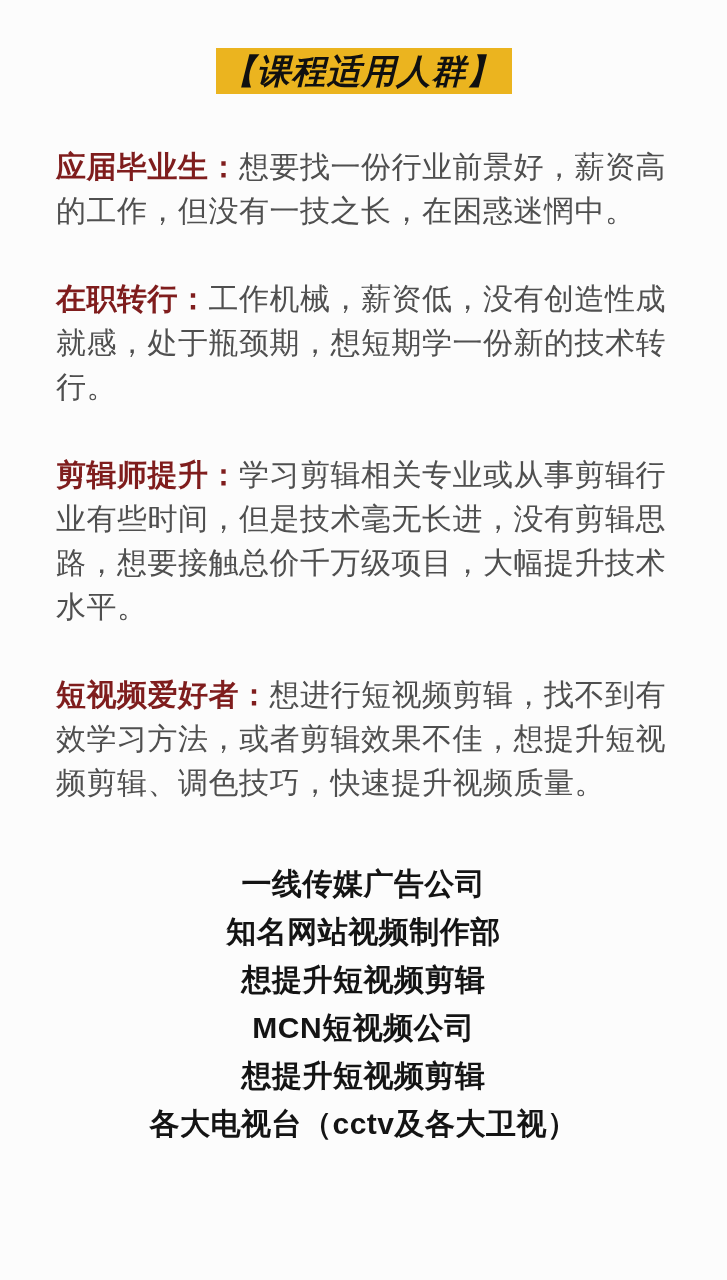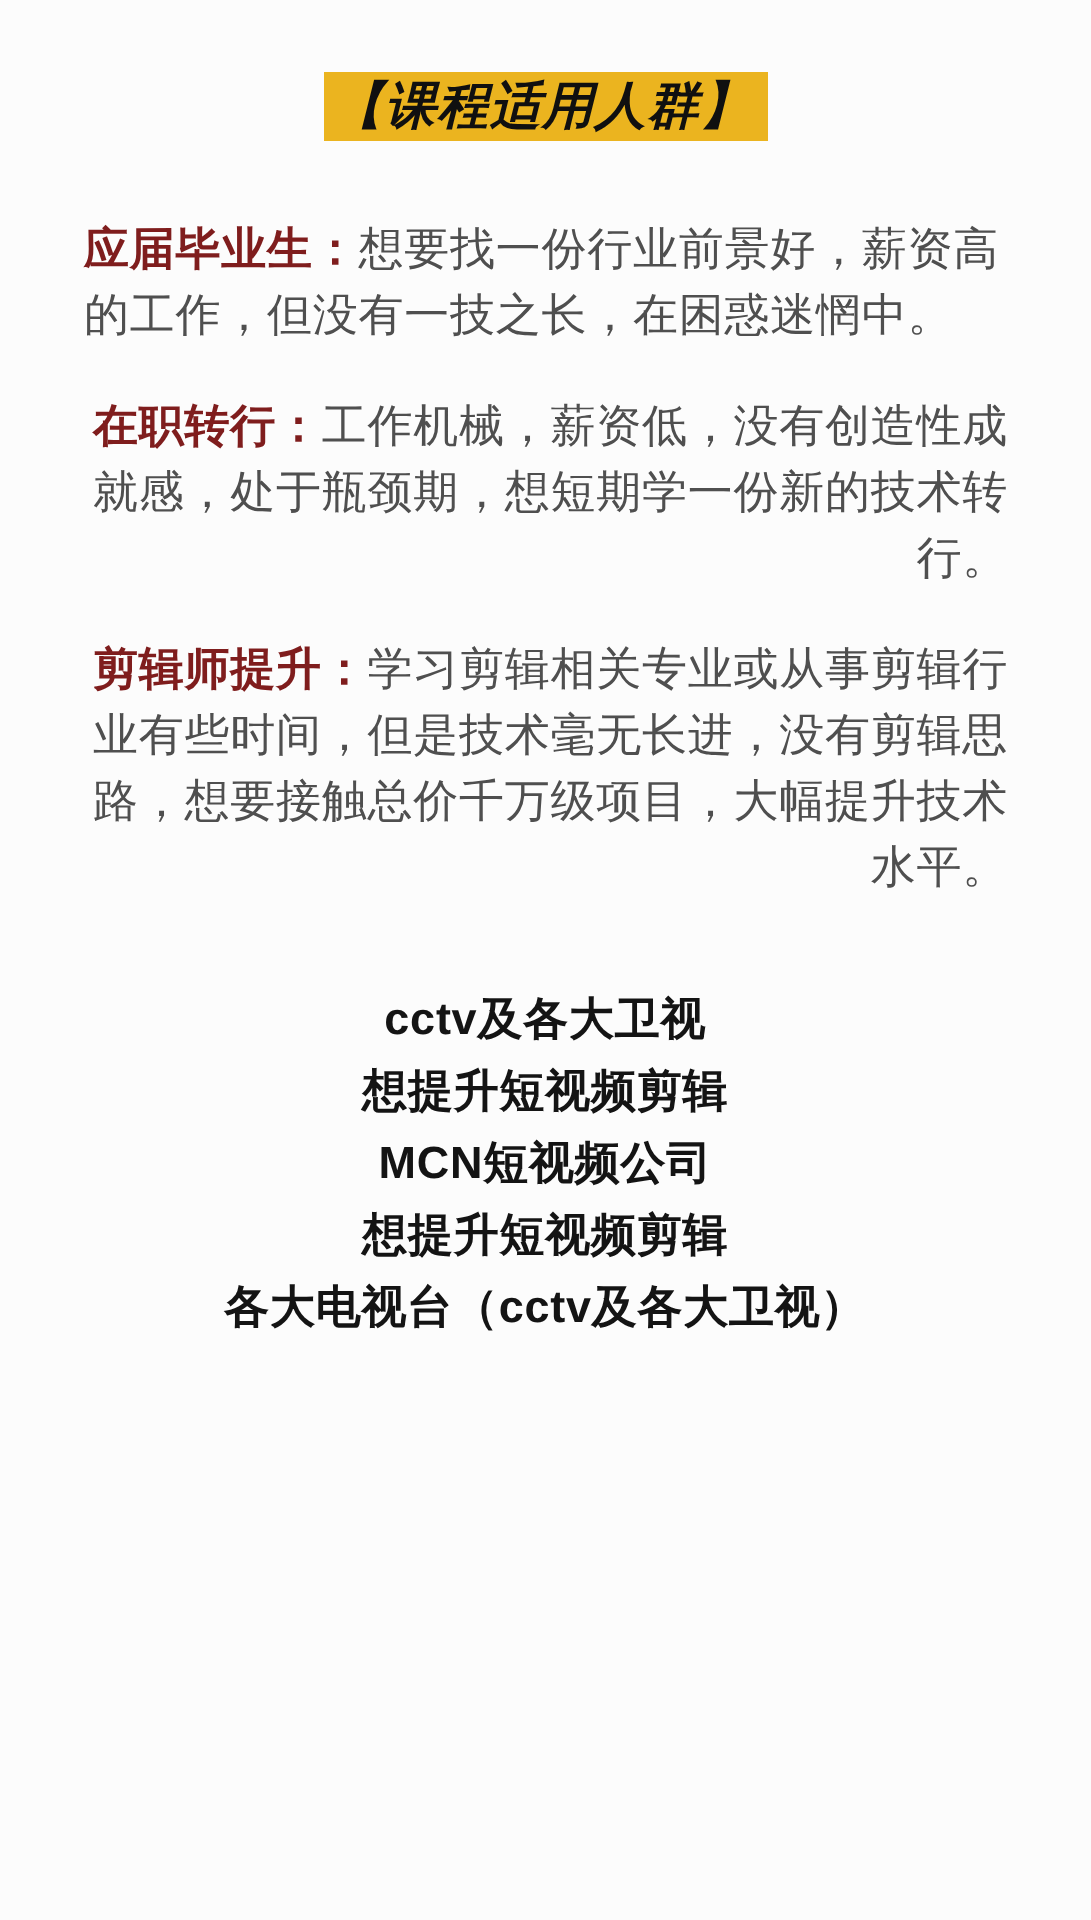--- a/index.html
+++ b/index.html
@@ -31,21 +31,21 @@
 
   .audience { width: 616px; margin: 0 55px 0 56px; }
   .audience p {
     font-size: 30px;
     line-height: 44px;
     color: #4f4f4f;
     letter-spacing: 0.5px;
     text-align: left;
   }
   .audience p.p-first { margin-top: 51px; }
-  .audience p + p { margin-top: 30px; text-align: right; }
+  .audience p + p { margin-top: 44px; }
   .audience .lead {
     font-weight: 700;
     color: #7f1d1d;
   }
 
   .jobs-list { margin-top: 55px; text-align: center; }
   .jobs-list .job-item {
     font-size: 30px;
     line-height: 48px;
     font-weight: 700;
@@ -65,24 +65,28 @@
   <div class="audience">
     <p class="p-first">
       <span class="lead">应届毕业生：</span><span>想要找一份行业前景好，薪资高的工作，但没有一技之长，在困惑迷惘中。</span>
     </p>
     <p>
       <span class="lead">在职转行：</span><span>工作机械，薪资低，没有创造性成就感，处于瓶颈期，想短期学一份新的技术转行。</span>
     </p>
     <p>
       <span class="lead">剪辑师提升：</span><span>学习剪辑相关专业或从事剪辑行业有些时间，但是技术毫无长进，没有剪辑思路，想要接触总价千万级项目，大幅提升技术水平。</span>
     </p>
+    <p>
+      <span class="lead">短视频爱好者：</span><span>想进行短视频剪辑，找不到有效学习方法，或者剪辑效果不佳，想提升短视频剪辑、调色技巧，快速提升视频质量。</span>
+    </p>
   </div>
 
 
   <div class="jobs-list">
-    <div class="job-item">cctv及各大卫视</div>
+    <div class="job-item">一线传媒广告公司</div>
+    <div class="job-item">知名网站视频制作部</div>
     <div class="job-item">想提升短视频剪辑</div>
     <div class="job-item">MCN短视频公司</div>
     <div class="job-item">想提升短视频剪辑</div>
     <div class="job-item">各大电视台（cctv及各大卫视）</div>
   </div>
 
 </div>
 
 </body></html>

